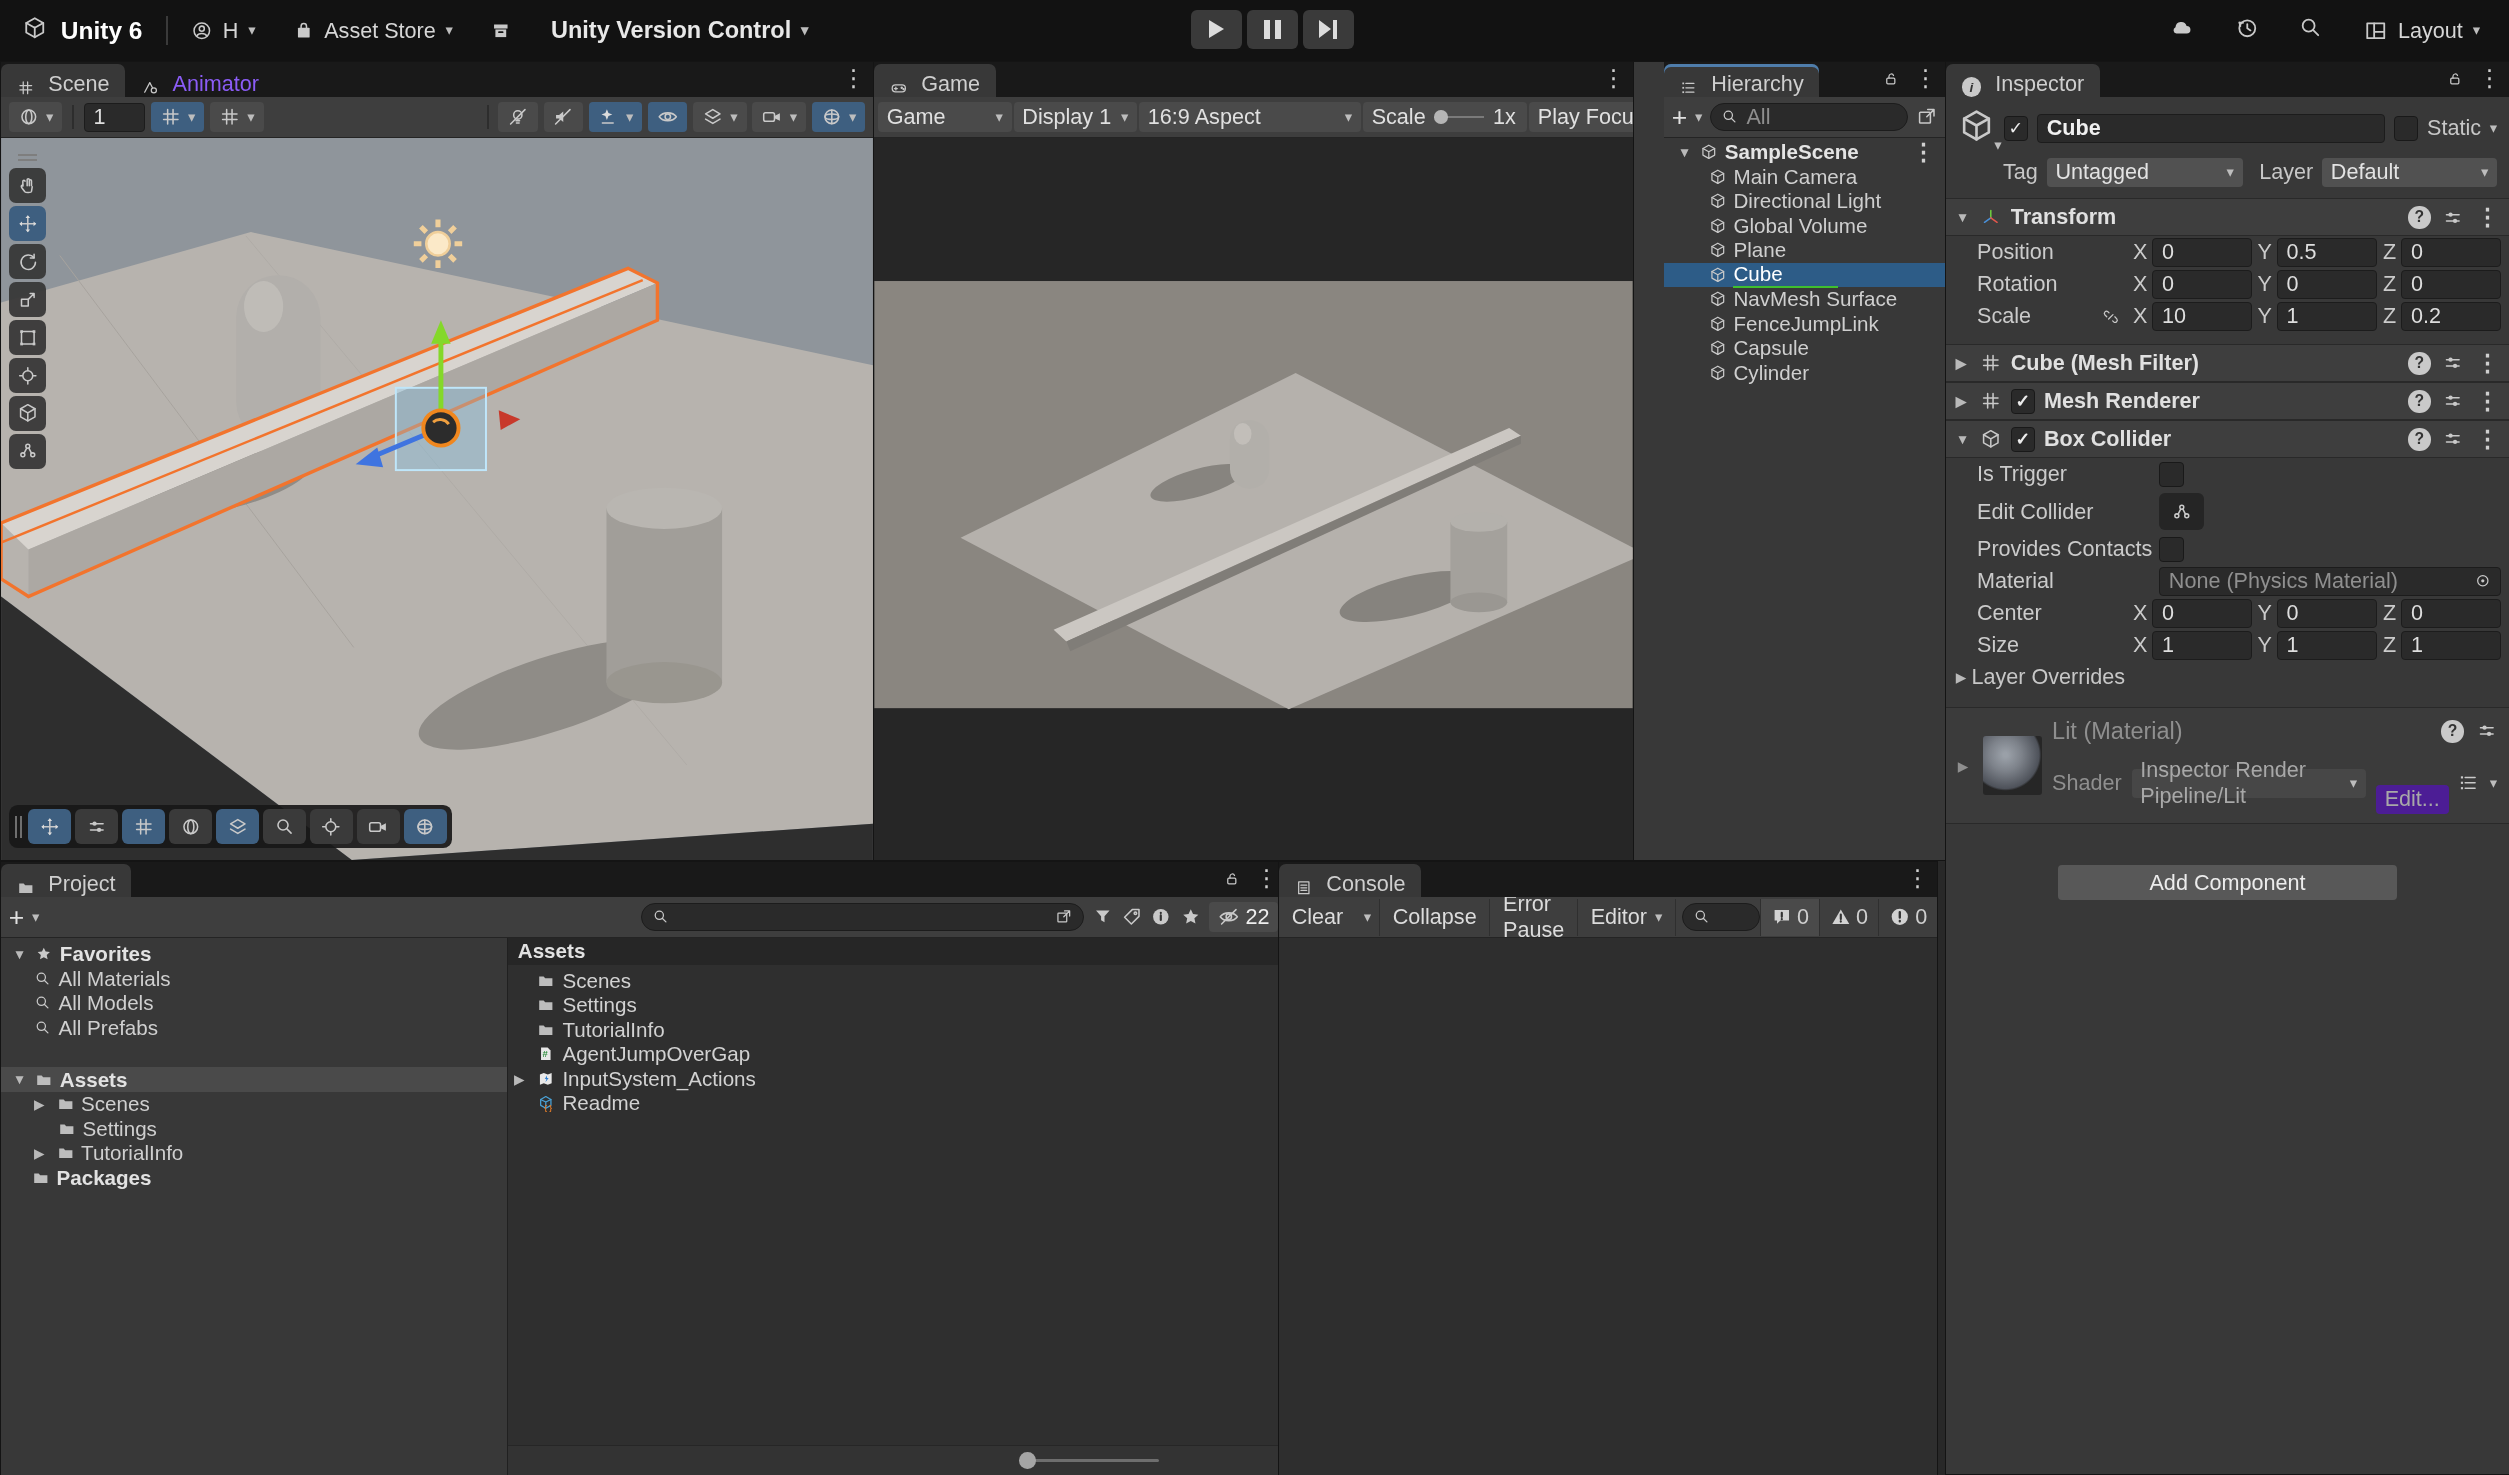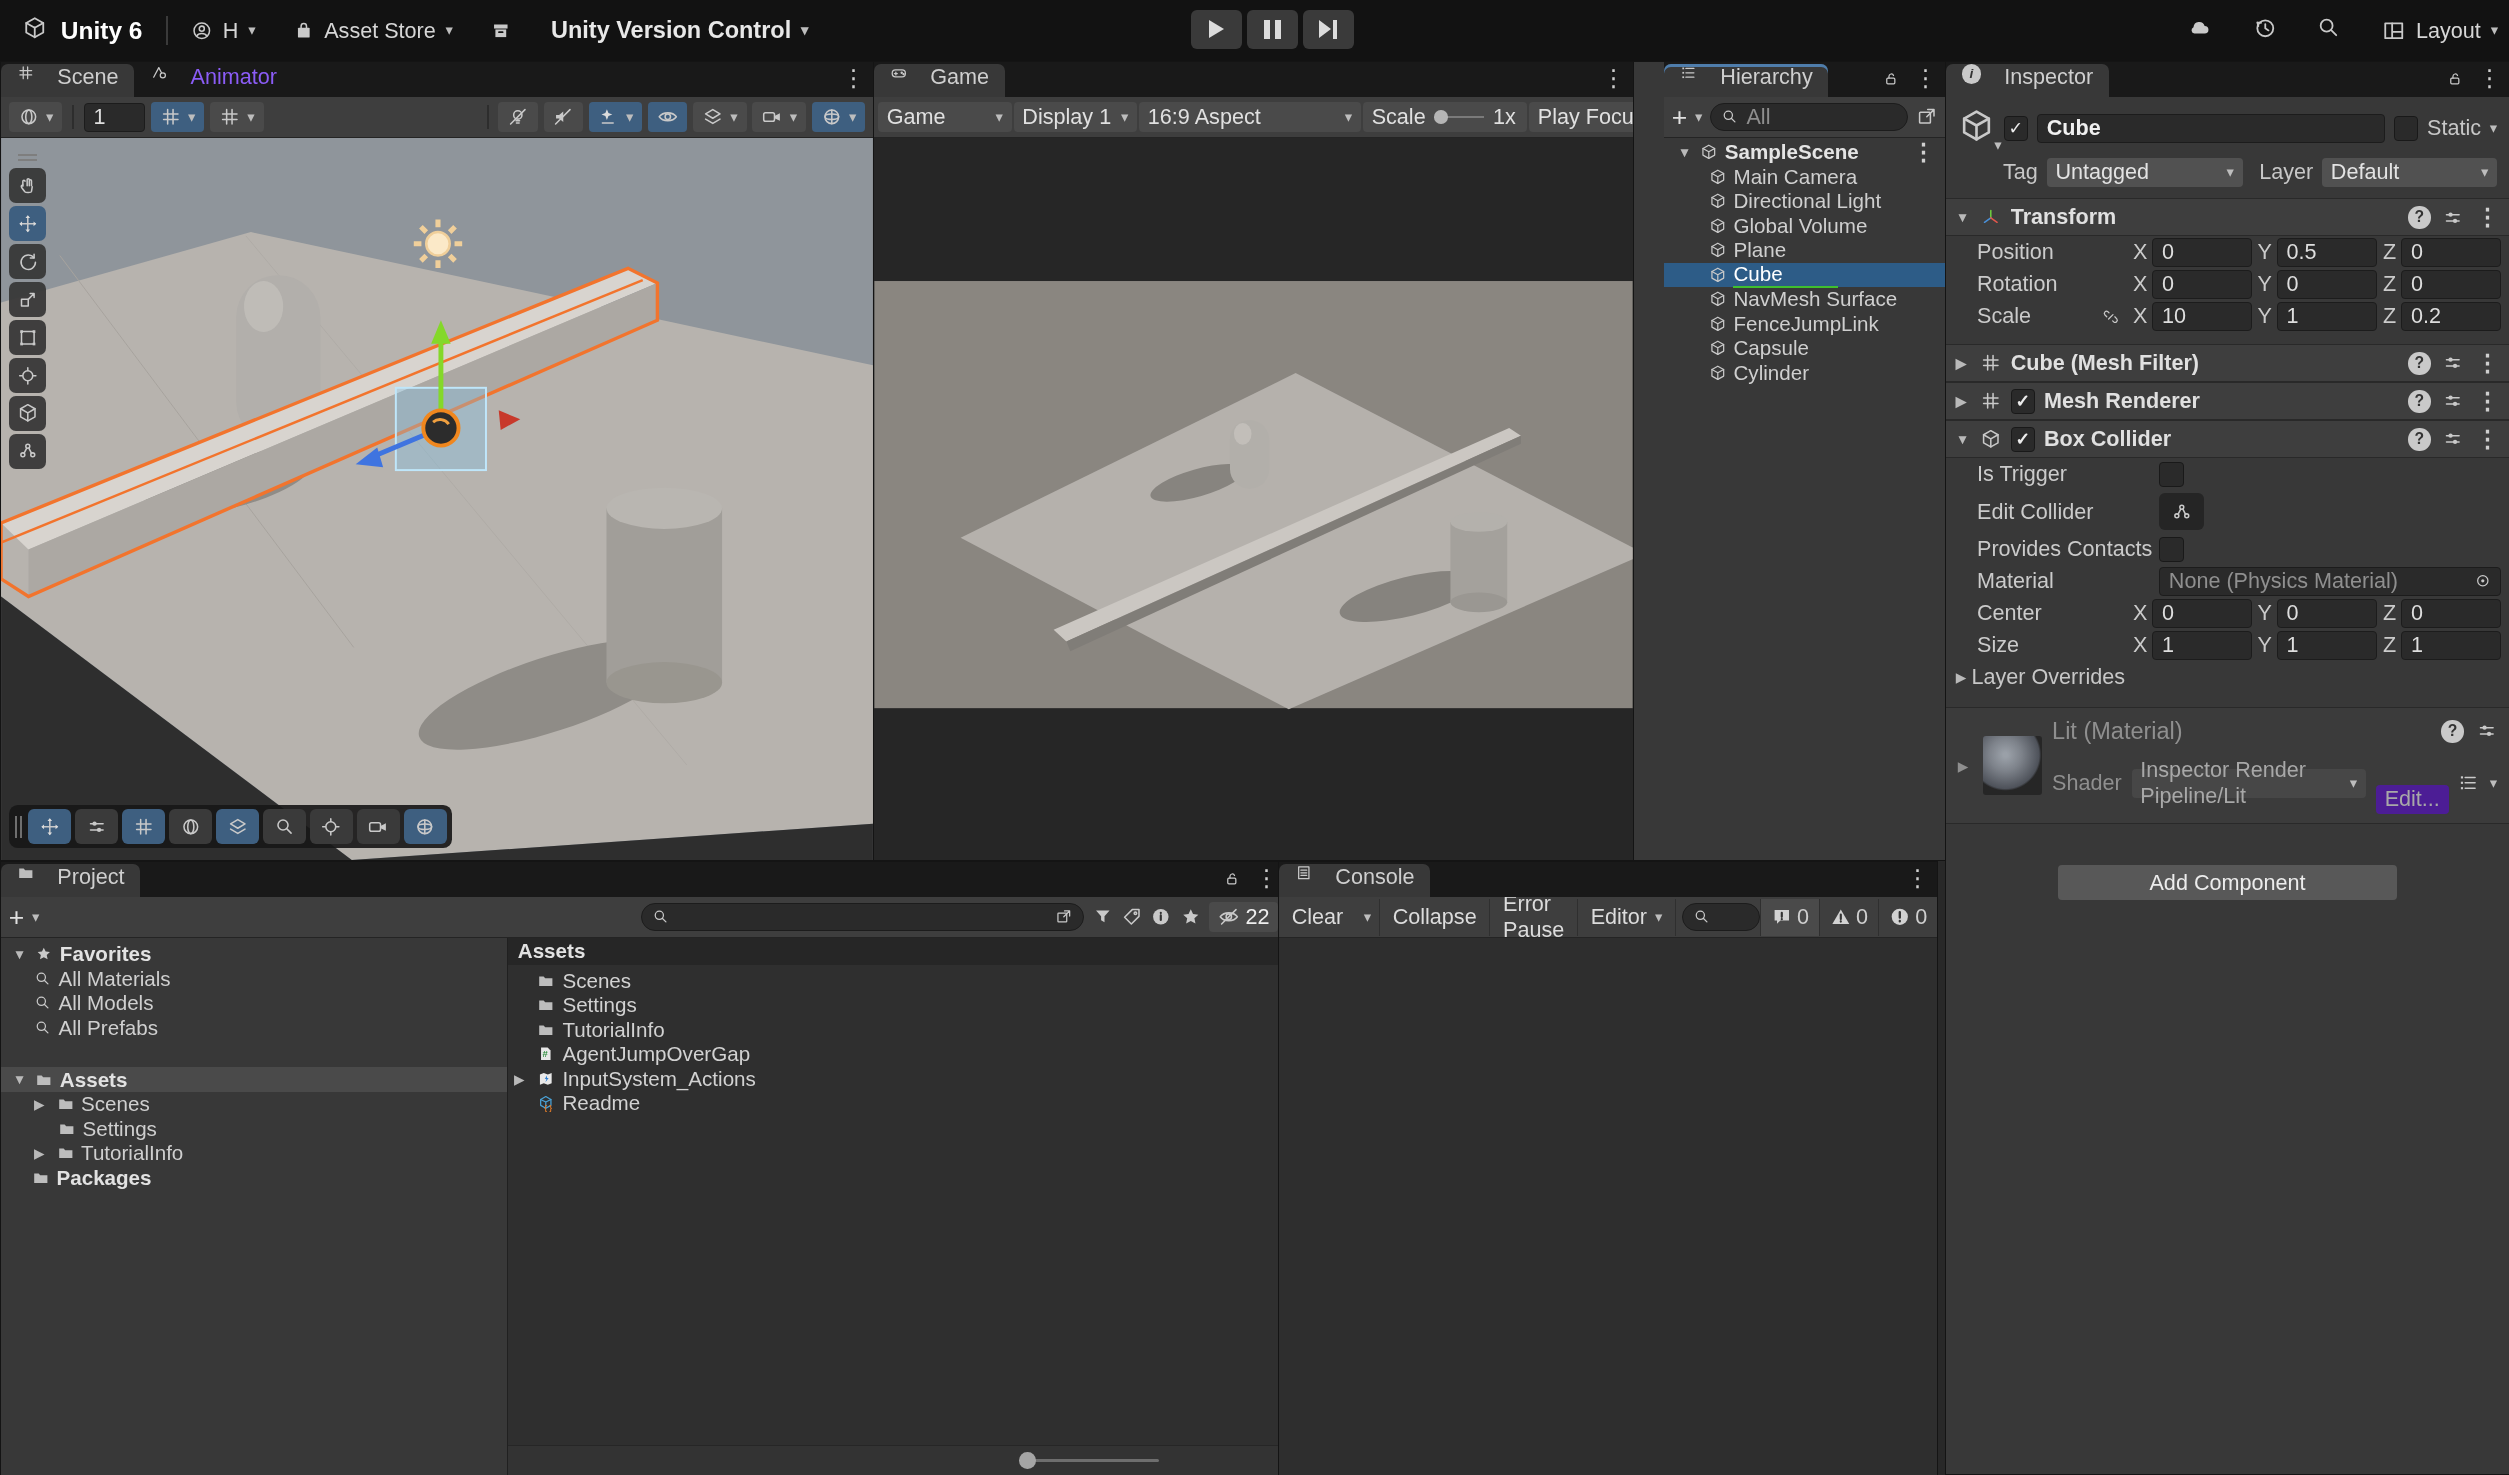--- a/index.html
+++ b/index.html
@@ -2,36 +2,36 @@
 <html><head>
 <meta charset="utf-8">
 <style>
   html,body{margin:0;padding:0;background:#1a1a1a;}
   #app{position:relative;width:2509px;height:1475px;background:#282828;overflow:hidden;
        font-family:"Liberation Sans",sans-serif;font-size:21.6px;color:#c7c7c7;}
   .panel{position:absolute;background:#383838;box-sizing:border-box;border:1px solid #141414;}
   
   #topbar{position:absolute;left:0;top:0;width:2509px;height:61px;background:#121212;display:flex;align-items:center;}
   .tb-left{display:flex;align-items:center;gap:13.7px;padding-left:21.6px;}
-  .tb-right{margin-left:auto;display:flex;align-items:center;gap:39px;padding-right:11px;}
+  .tb-right{margin-left:auto;display:flex;align-items:center;gap:39px;padding-right:29px;}
   .tb-divider{width:2px;height:29px;background:#3a3a3a;margin:0 9.8px;}
   .tb-item{display:flex;align-items:center;gap:9.8px;color:#d6d6d6;}
   .tb-title{font-weight:bold;color:#fff;font-size:24.5px;}
   .tb-vc{font-weight:bold;color:#e8e8e8;font-size:23.5px;margin-left:25.5px;}
   .caret{font-size:14.7px;color:#bdbdbd;line-height:1;}
   #play-controls{position:absolute;left:1191px;top:9.8px;display:flex;gap:4.9px;}
   .play-btn{width:51px;height:39px;background:#3a3a3a;border-radius:5.9px;display:flex;align-items:center;justify-content:center;}
   .play-btn .tri{width:0;height:0;border-left:15.7px solid #dcdcdc;border-top:9.8px solid transparent;border-bottom:9.8px solid transparent;}
   .pause-bars{display:flex;gap:4.9px;}
   .pause-bars i{display:block;width:5.9px;height:19.6px;background:#dcdcdc;}
   .step-wrap{display:flex;align-items:center;gap:2px;}
   .step-wrap .bar{width:3.9px;height:19.6px;background:#dcdcdc;}
   
   .tabbar{height:35px;background:#191919;display:flex;align-items:flex-end;position:relative;}
-  .tab{height:33px;display:flex;align-items:flex-start;gap:23px;padding:0 15.7px;color:#cfcfcf;margin-top:27px;}
+  .tab{height:33px;display:flex;align-items:flex-end;gap:14px;padding:0 15.7px;color:#cfcfcf;margin-top:27px;}
   .tab.active{background:#383838;border-radius:6.9px 6.9px 0 0;}
   .tab.focused{box-shadow:inset 0 2.9px 0 #4f7dab;}
   .tab.inactive{color:#8b5cf6;}
   .tab-right-icons{position:absolute;right:7.8px;top:4.9px;display:flex;align-items:center;gap:13.7px;color:#cfcfcf;}
   .kebab{font-size:23.5px;color:#cfcfcf;line-height:1;}
   
   .ptoolbar{height:40px;background:#3e3e3e;border-bottom:1px solid #242424;display:flex;align-items:center;padding:0 7.8px;gap:5.9px;}
   .tbtn{height:30px;background:#515151;border-radius:3.9px;display:flex;align-items:center;gap:6.9px;padding:0 8.8px;color:#e0e0e0;}
   .tbtn.flat{background:#4a4a4a;}
   .tbtn.on{background:#3e5f80;}

